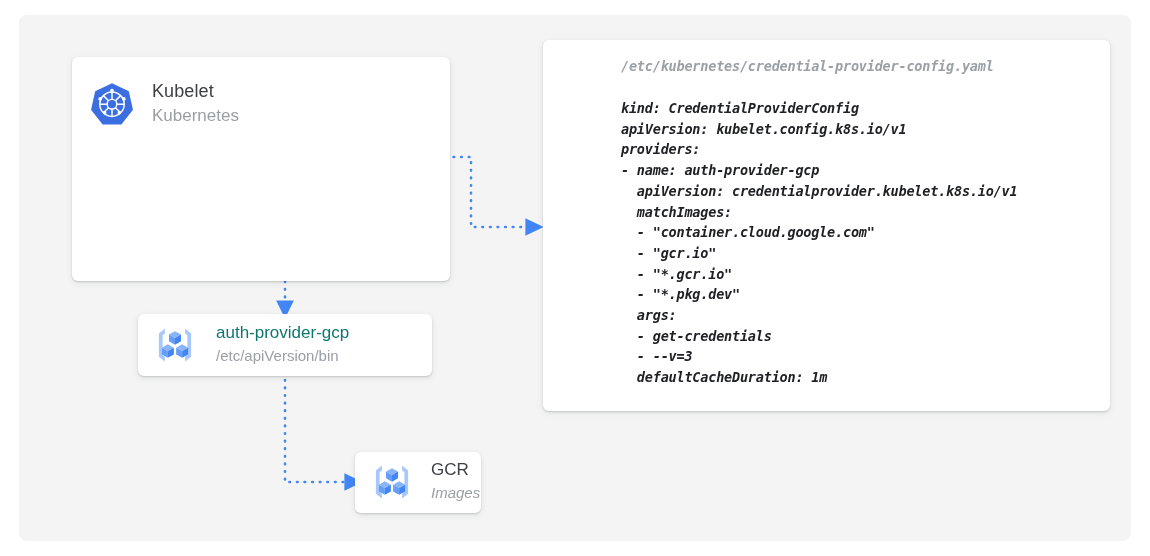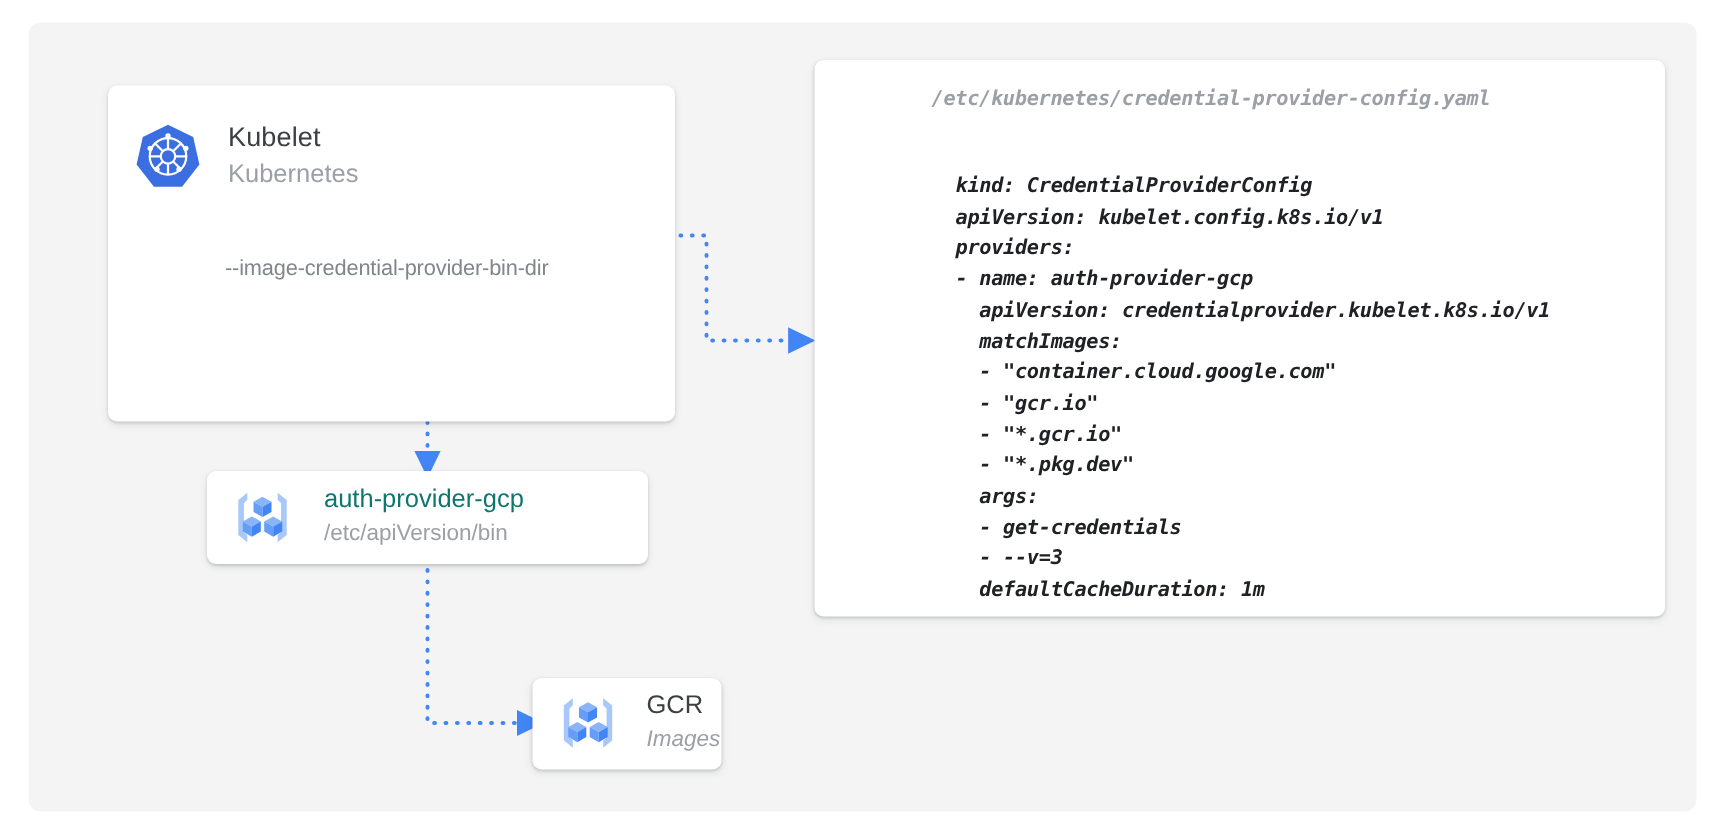--- a/index.html
+++ b/index.html
@@ -169,21 +169,21 @@
     left: 78px;
     top: 58px;
     font-family: "DejaVu Sans Mono", "Liberation Mono", monospace;
     font-style: italic;
     font-weight: bold;
     font-size: 13.5px;
     color: #202124;
     line-height: 20.7px;
     white-space: pre;
     letter-spacing: -0.2px;
-    margin: 16px;
+    margin: 0;
   }
 
   
   #connectors {
     position: absolute;
     left: 0;
     top: 0;
     width: 1150px;
     height: 556px;
     pointer-events: none;
@@ -239,21 +239,20 @@
           <circle cx="32" cy="13.6" r="2.3"></circle>
           <circle cx="47.2" cy="24.2" r="2.3"></circle>
           <circle cx="41.4" cy="42" r="2.3"></circle>
           <circle cx="22.6" cy="42" r="2.3"></circle>
           <circle cx="16.8" cy="24.2" r="2.3"></circle>
         </g>
       </svg>
     </div>
     <div id="kubelet-title">Kubelet</div>
     <div id="kubelet-subtitle">Kubernetes</div>
-    <div class="kubelet-flag" id="kubelet-flag-1">--image-credential-provider-bin-dir</div>
   </div>
 
   <div class="card" id="authprovider-card">
     <div id="authprovider-icon">
       <svg viewBox="0 0 64 64" width="48" height="48" xmlns="http://www.w3.org/2000/svg">
 
         <path d="M18.5,10 L10.5,16.5 L10.5,47.5 L18.5,54 L18.5,47.5 L15.5,45 L15.5,19 L18.5,16.5 Z" fill="#a8c7fa"></path>
 
         <path d="M45.5,10 L53.5,16.5 L53.5,47.5 L45.5,54 L45.5,47.5 L48.5,45 L48.5,19 L45.5,16.5 Z" fill="#a8c7fa"></path>
 

